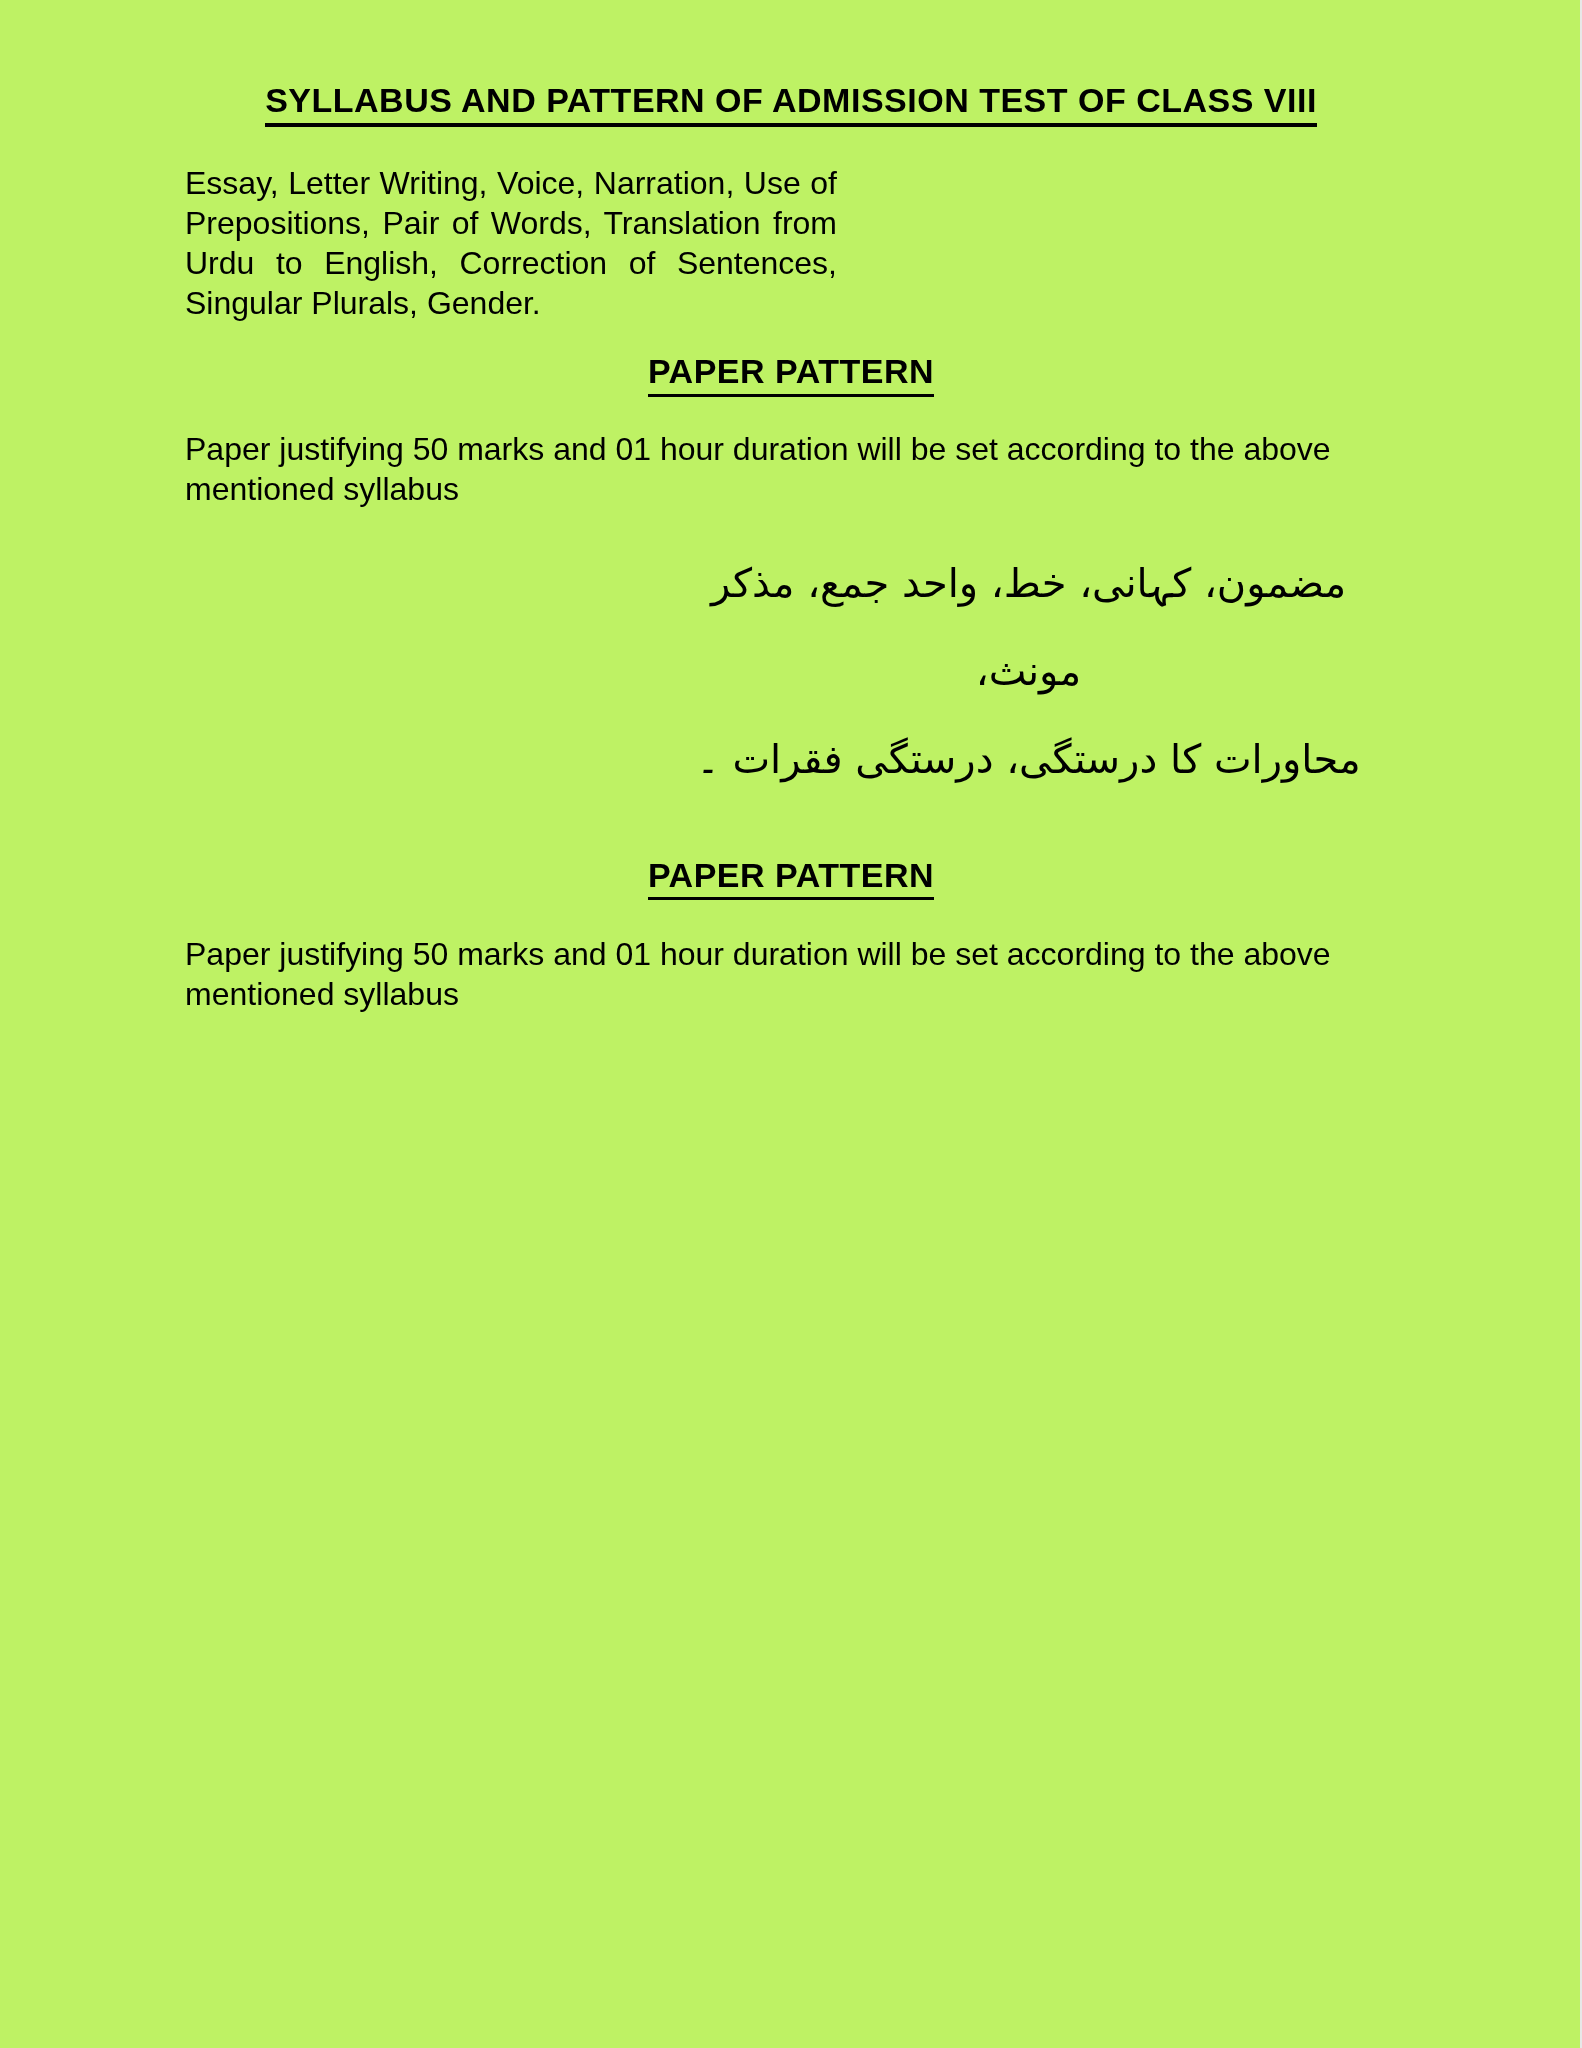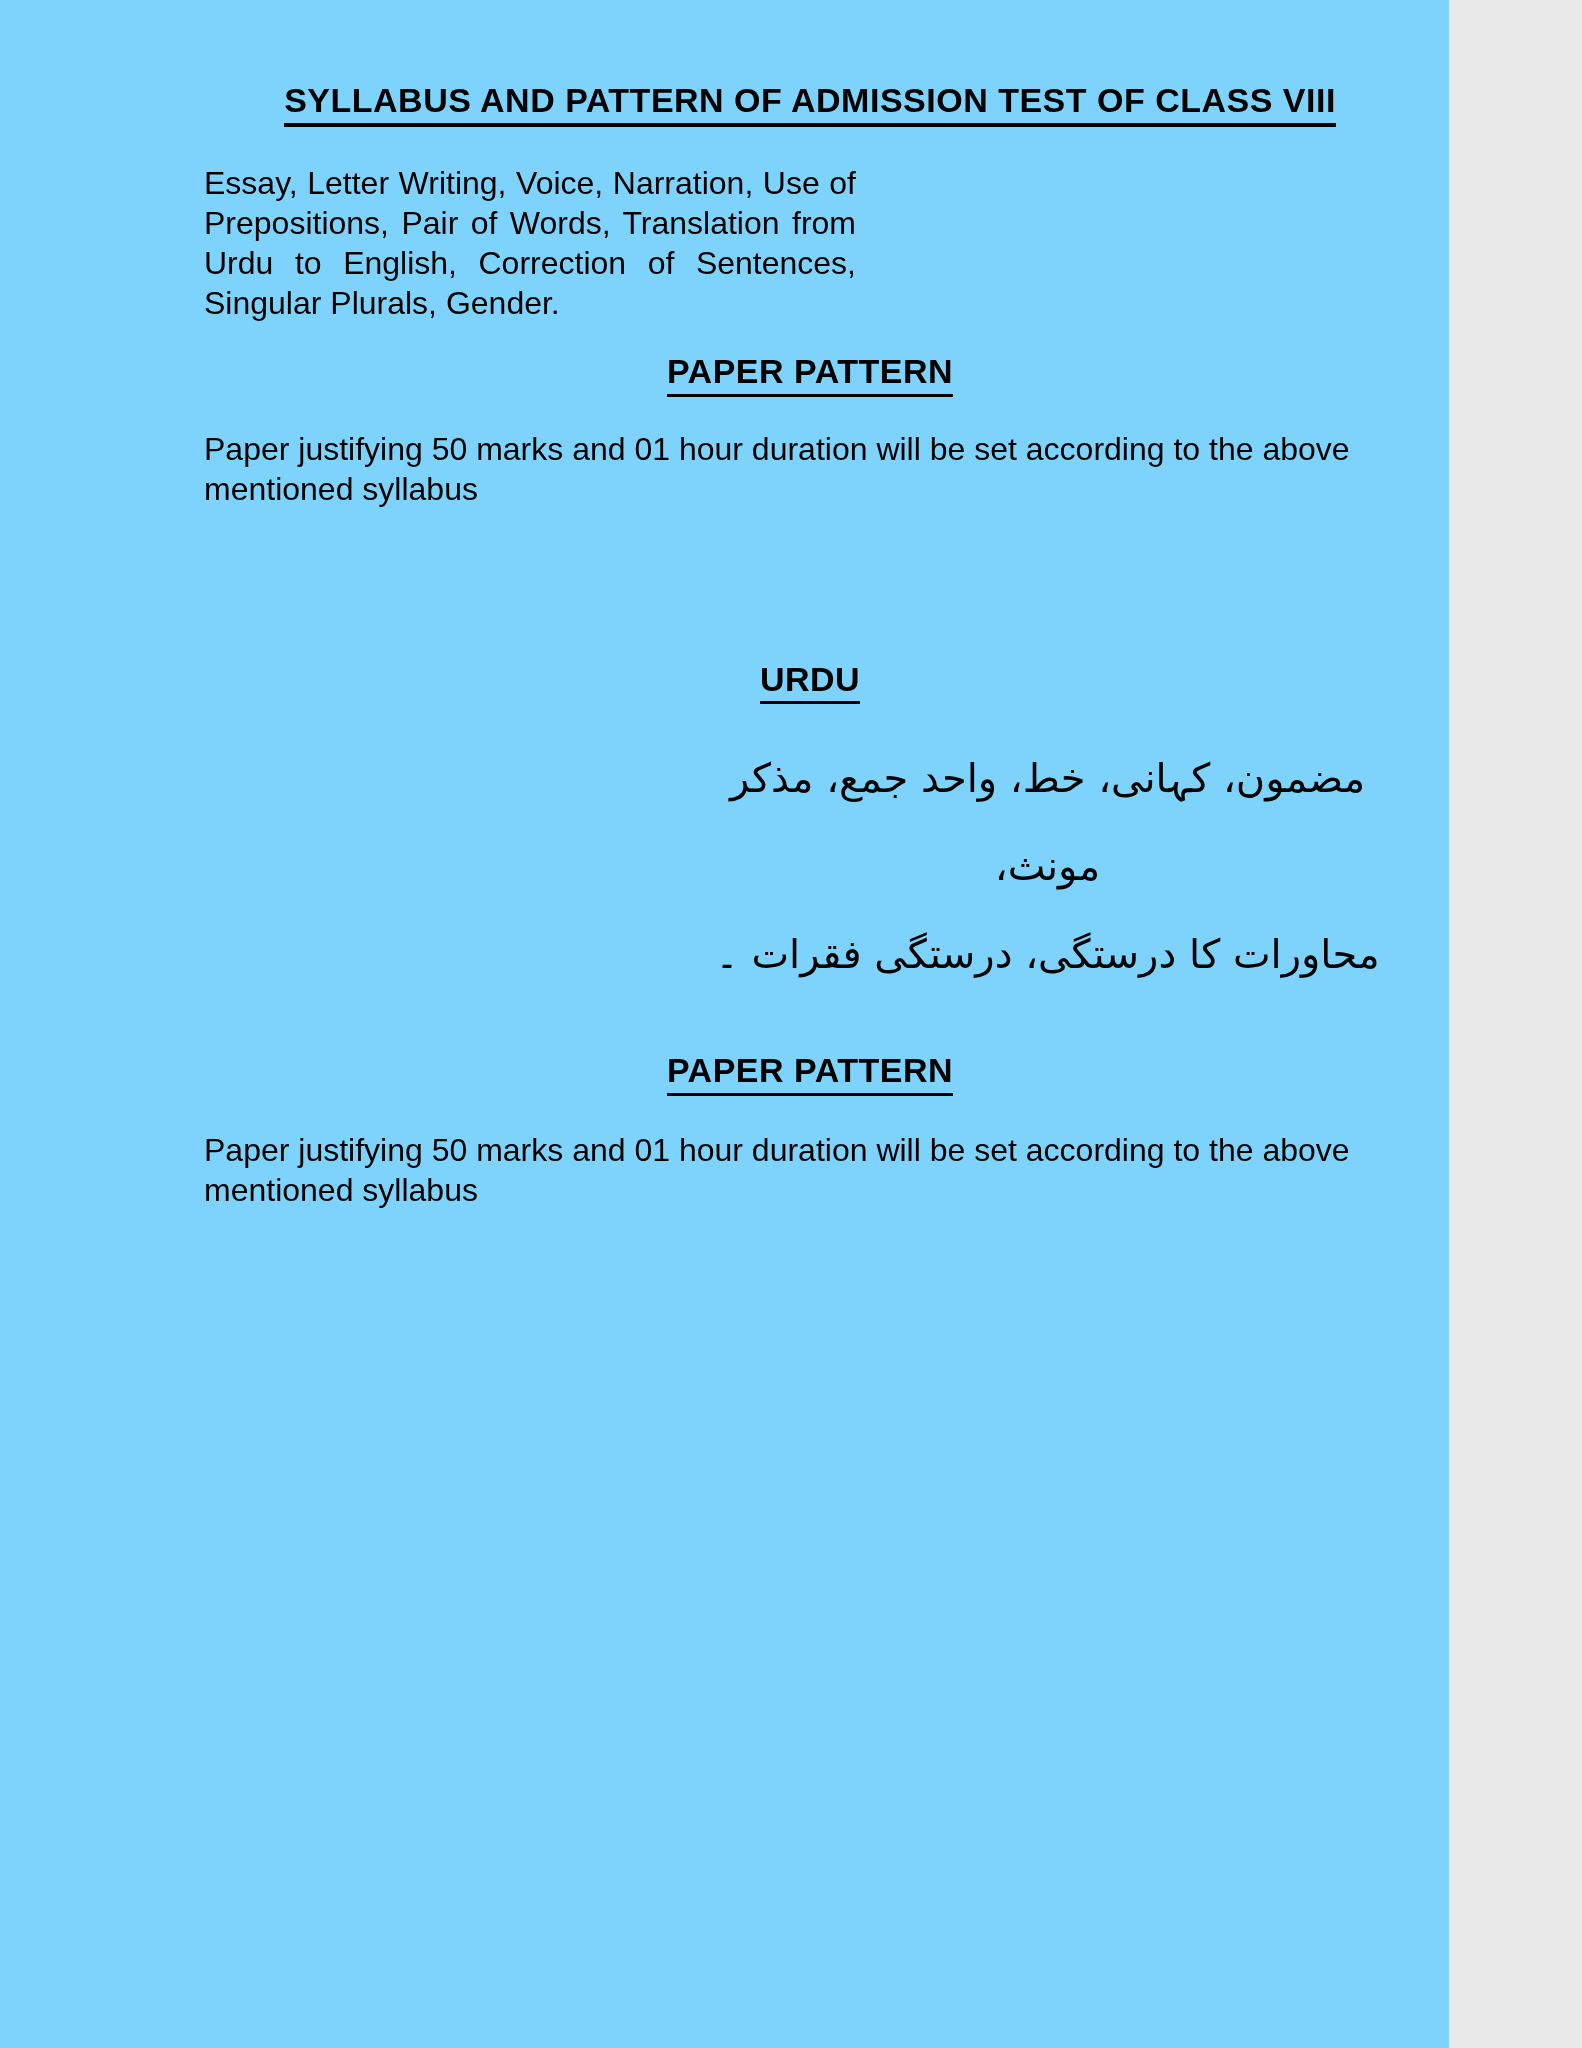--- a/index.html
+++ b/index.html
@@ -2,27 +2,26 @@
 <html><head>
 <meta charset="utf-8">
 <style>
   html, body {
     margin: 0;
     padding: 0;
     background: #e8e8e8;
   }
   .page {
     position: relative;
-    width: 1430px;
+    width: 1580px;
     height: 2048px;
-    background: #7dd3fc;
+    background: #bef264;
     font-family: "Liberation Sans", sans-serif;
     color: #000000;
     overflow: hidden;
-    padding-left: 19px;
   }
   .content {
     margin-left: 185px;
     width: 1212px;
   }
   h1, h2 {
     margin: 0;
     text-align: center;
     font-weight: bold;
     line-height: 1.2;
@@ -81,21 +80,20 @@
 
     <h1><span class="u">SYLLABUS AND PATTERN OF ADMISSION TEST OF CLASS VIII</span></h1>
 
 
     <p class="syllabus-indented">Essay, Letter Writing, Voice, Narration, Use of Prepositions, Pair of Words, Translation from Urdu to English, Correction of Sentences, Singular Plurals, Gender.</p>
 
     <h2 class="heading-pp1"><span class="u2">PAPER PATTERN</span></h2>
 
     <p class="para-pp1">Paper justifying 50 marks and 01 hour duration will be set according to the above mentioned syllabus</p>
 
-    <h2 class="heading-urdu"><span class="u2">URDU</span></h2>
 
     <div class="urdu-block" dir="rtl">
       <div>مضمون، کہانی، خط، واحد جمع، مذکر مونث،</div>
       <div>محاورات کا درستگی، درستگی فقرات ۔</div>
     </div>
 
     <h2 class="heading-pp2"><span class="u2">PAPER PATTERN</span></h2>
 
     <p class="para-pp2">Paper justifying 50 marks and 01 hour duration will be set according to the above mentioned syllabus</p>
 

